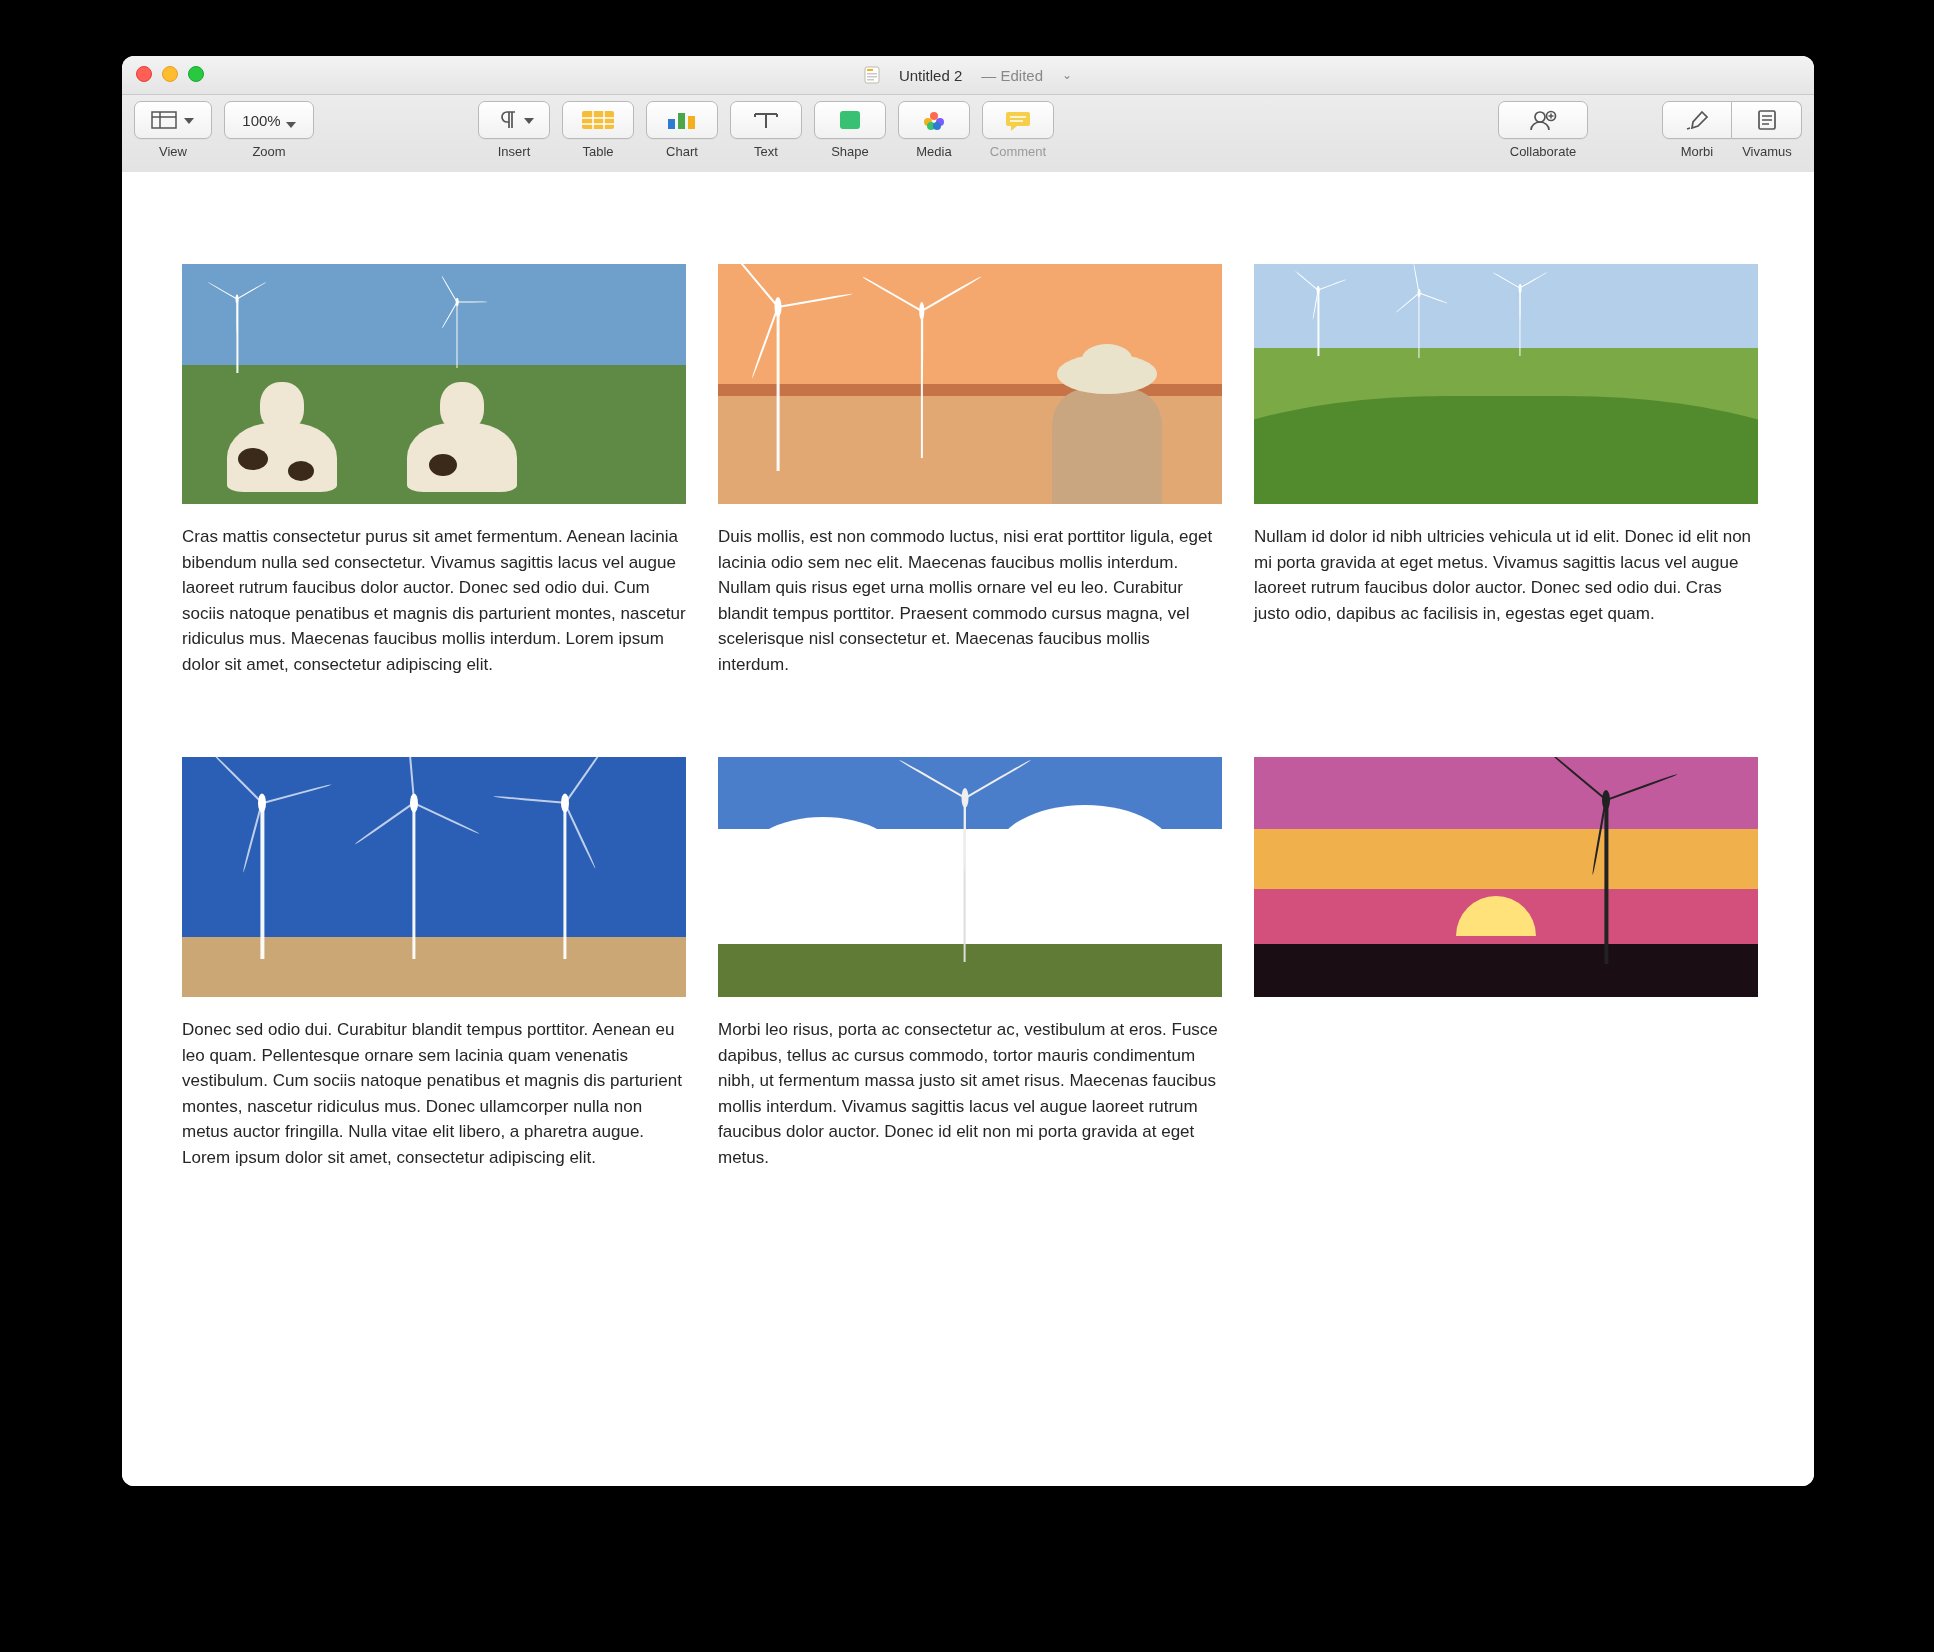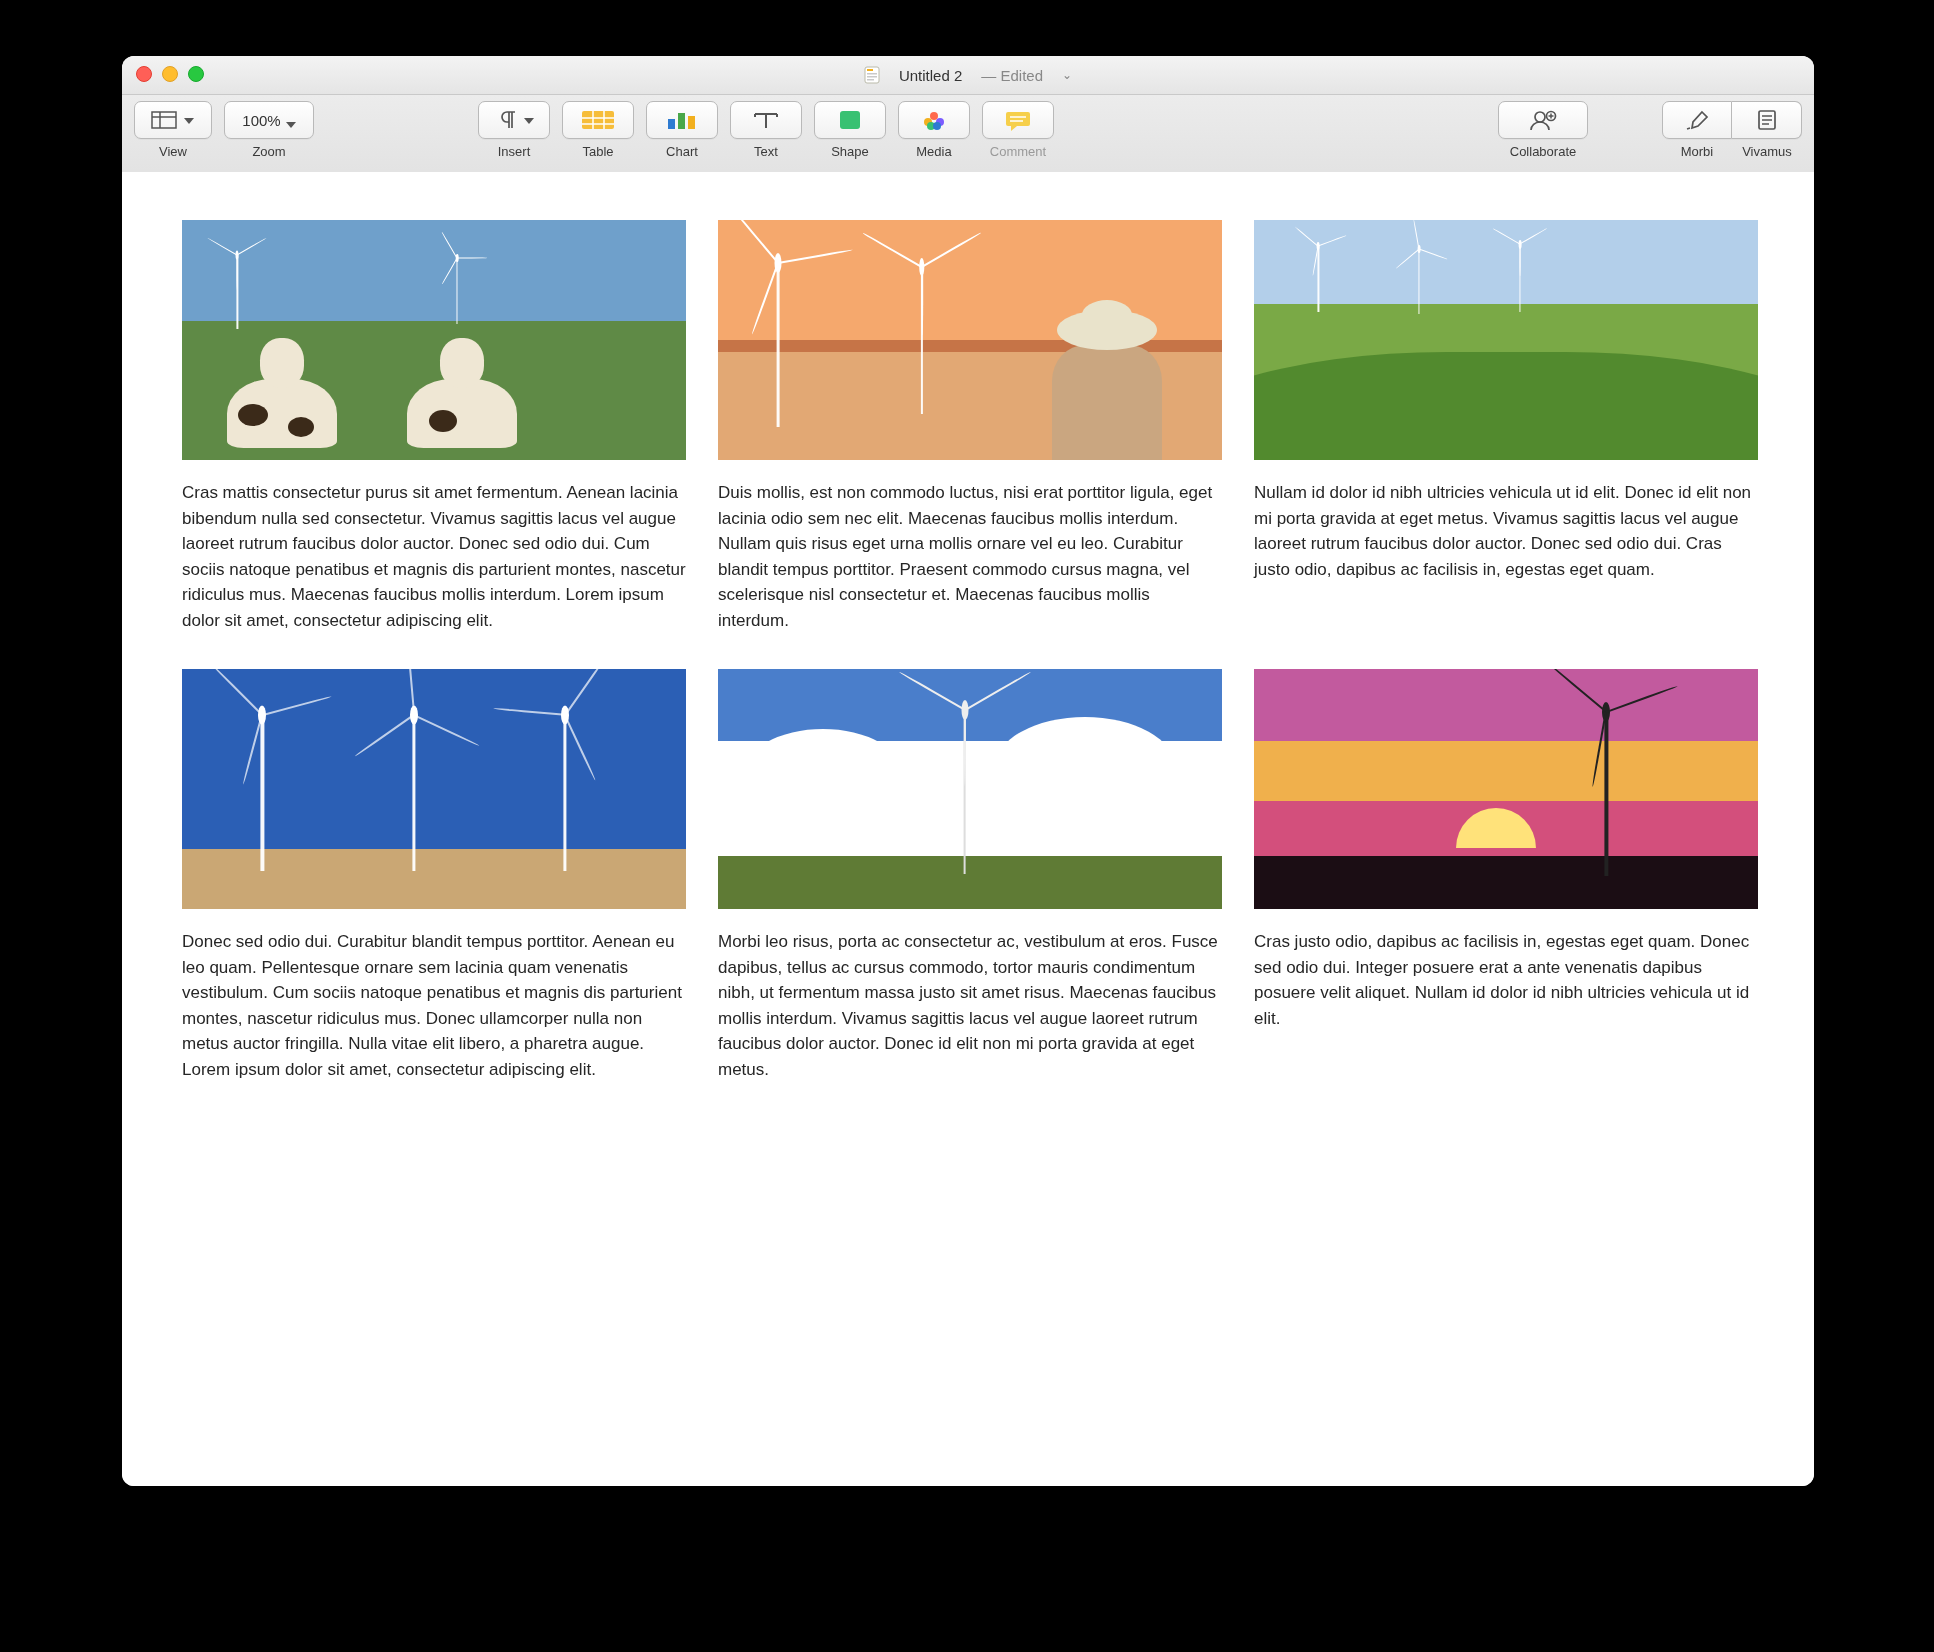--- a/index.html
+++ b/index.html
@@ -23,21 +23,21 @@
 .btn{height:38px;border:1px solid #b9b9b9;border-radius:7px;background:linear-gradient(#ffffff,#f1f1f1);display:flex;align-items:center;justify-content:center;box-sizing:border-box;padding:0 10px;box-shadow:0 1px 0 rgba(0,0,0,.03);}
 .btn svg{display:block;}
 .seggroup{display:flex;}
 .seggroup .btn:first-child{border-top-right-radius:0;border-bottom-right-radius:0;}
 .seggroup .btn:last-child{border-top-left-radius:0;border-bottom-left-radius:0;border-left:0;}
 .zoomtxt{font-size:15px;color:#333;display:flex;align-items:flex-end;gap:5px;}
 .spacer{flex:1;}
 .content{position:absolute;top:116px;left:0;right:0;bottom:0;background:#fff;overflow:hidden;}
 .page{padding:48px 56px 60px 60px;}
 .grid{display:grid;grid-template-columns:repeat(3,1fr);column-gap:32px;row-gap:36px;}
-.cell{display:flex;flex-direction:column;}
+.cell{display:flex;flex-direction:column;margin-top:44px;}
 .imgbox{width:100%;height:240px;border:0;box-sizing:border-box;}
 .cap{margin-top:20px;font-size:17px;line-height:1.5;color:#262626;}
 
 .img1{background:linear-gradient(#6fa0cb 0 42%,#5f8a46 42% 100%);position:relative;overflow:hidden;}
 .cow{position:absolute;bottom:12px;width:110px;height:110px;}
 .cow .body{position:absolute;inset:auto 0 0 0;height:63%;background:#efe7d4;border-radius:40% 40% 15% 15%/50% 50% 10% 10%;}
 .cow .spot{position:absolute;background:#3b2a19;border-radius:50%;}
 .cow .head{position:absolute;top:0;left:30%;width:40%;height:45%;background:#efe7d4;border-radius:45%;}
 .cow1{left:45px;}
 .cow2{left:225px;}
@@ -368,21 +368,20 @@
             <div class="imgbox img6">
               <div class="sun6"></div>
               <div class="turbine" style="left:62%;top:3%;width:80px;height:200px">
                   <div class="pole" style="background:#222"></div>
                   <div class="hub" style="background:#222"></div>
                   <div class="blade" style="transform:translateX(-50%) rotate(10deg);background:#222"></div>
                   <div class="blade" style="transform:translateX(-50%) rotate(130deg);background:#222"></div>
                   <div class="blade" style="transform:translateX(-50%) rotate(250deg);background:#222"></div>
                 </div>
             </div>
-            <div class="cap">Cras justo odio, dapibus ac facilisis in, egestas eget quam. Donec sed odio dui. Integer posuere erat a ante venenatis dapibus posuere velit aliquet. Nullam id dolor id nibh ultricies vehicula ut id elit.</div>
           </div>
 
         </div>
       </div>
     </div>
 
   </div>
 </div>
 
 </body></html>

